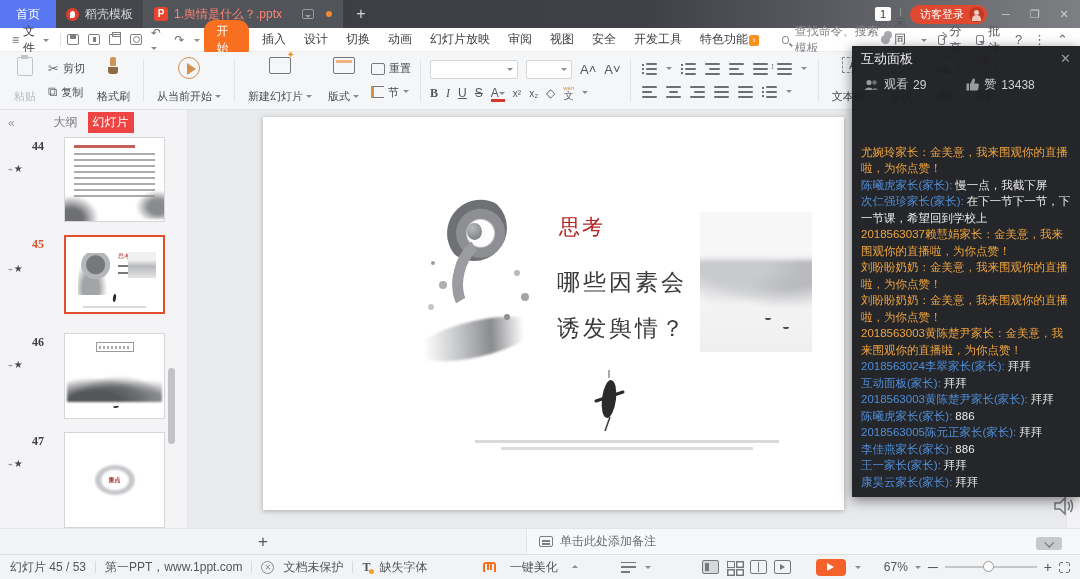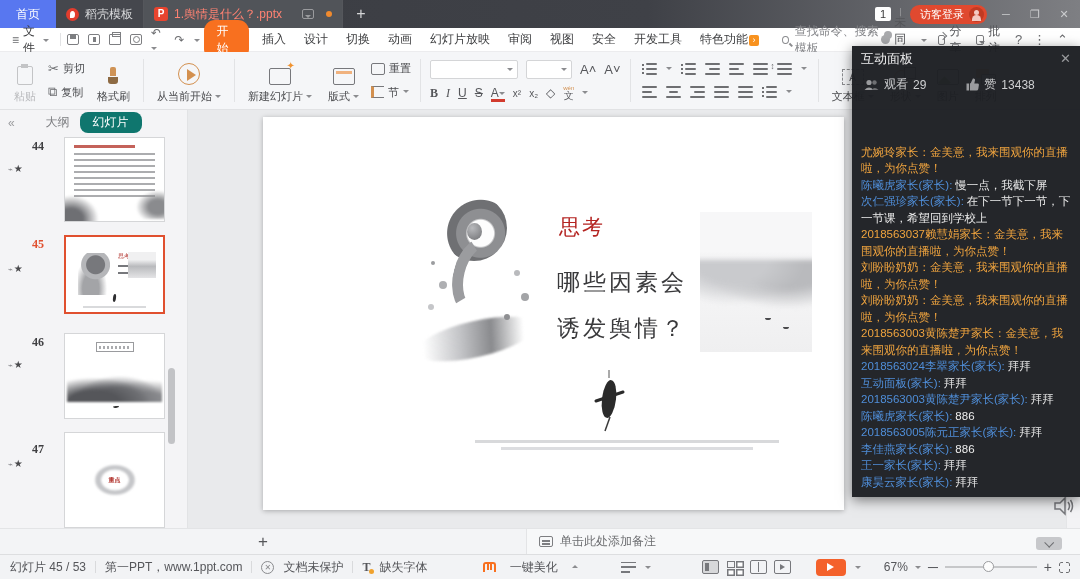--- a/index.html
+++ b/index.html
@@ -57,21 +57,21 @@
   .share-ico { width:11px; height:10px; border:1px solid #7d7e81; border-radius:2px; position:relative; }
   .share-ico::after { content:""; position:absolute; right:-2px; top:-3px; width:5px; height:5px; border-top:1.5px solid #7d7e81; border-right:1.5px solid #7d7e81; transform:rotate(45deg); }
   .cmt-ico { width:12px; height:10px; border:1px solid #7d7e81; border-radius:2px; position:relative; }
   .cmt-ico::after { content:""; position:absolute; left:2px; bottom:-3px; border:3px solid transparent; border-top-color:#7d7e81; }
   .gray13 { font-size:13px; color:#6b6c6f; }
 
   
   .toolbar { position:absolute; left:0; top:52px; width:1080px; height:58px; background:#f5f6f8; border-bottom:1px solid #e1e2e4;
     display:flex; align-items:stretch; padding:5px 6px; }
   .tdiv { width:1px; background:#e2e3e5; margin:2px 5px; }
-  .bigbtn { display:flex; flex-direction:column; align-items:center; justify-content:flex-end; gap:4px; padding:0 8px; font-size:11px; color:#4a4b4e; white-space:nowrap; }
+  .bigbtn { display:flex; flex-direction:column; align-items:center; justify-content:space-between; gap:4px; padding:0 8px; font-size:11px; color:#4a4b4e; white-space:nowrap; }
   .smallcol { display:flex; flex-direction:column; justify-content:space-around; font-size:11px; color:#4a4b4e; padding:0 4px; }
   .smallrow { display:flex; align-items:center; gap:4px; white-space:nowrap; }
   .dis { color:#b9babd; }
   .clip { width:16px; height:19px; border:1.5px solid #c3c4c6; border-radius:2px; position:relative; }
   .clip::after { content:""; position:absolute; left:3px; top:-3px; width:7px; height:4px; background:#c3c4c6; }
   .g-ico { color:#6b6c6f; font-size:13px; }
   .brush { width:14px; height:18px; position:relative; }
   .brush::before { content:""; position:absolute; left:4px; top:0; width:6px; height:9px; background:#cf9356; border-radius:2px 2px 0 0; }
   .brush::after { content:""; position:absolute; left:2px; top:10px; width:10px; height:7px; background:#8d6a43; border-radius:0 0 3px 3px; }
   .playc { width:22px; height:22px; border:1.5px solid #d3904f; border-radius:50%; position:relative; }
@@ -112,21 +112,21 @@
   .pic-ico::after { content:""; position:absolute; left:2px; bottom:-3px; width:9px; height:9px; background:#a9c48a; transform:rotate(45deg); }
   .arr-ico { width:20px; height:16px; position:relative; }
   .arr-ico::before { content:""; position:absolute; left:0; top:0; width:13px; height:9px; background:#e8b48a; border-radius:1px; }
   .arr-ico::after { content:""; position:absolute; left:5px; top:5px; width:13px; height:9px; border:1.5px solid #77787c; background:#f5f6f8; border-radius:1px; }
   .tcaret { display:inline-block; border:3px solid transparent; border-top-color:#8b8c8f; transform:translateY(1px); }
 
   
   .sidebar { position:absolute; left:0; top:110px; width:188px; height:418px; background:#f4f4f6; border-right:1px solid #e2e3e5; overflow:hidden; }
   .sb-head { height:25px; display:flex; align-items:center; justify-content:center; gap:10px; font-size:12px; color:#7c7d80; position:relative; }
   .sb-coll { position:absolute; left:8px; color:#9a9b9e; }
-  .pill-slides { background:#0f766e; color:#fff; border-radius:8px; padding:2px 13px; }
+  .pill-slides { background:#ef4444; color:#fff; border-radius:0; padding:2px 5px; }
   .srow { position:relative; }
   .snum { position:absolute; left:18px; width:26px; text-align:right; font-size:12px; font-weight:bold; color:#3f3f42; font-family:"Liberation Serif",serif; }
   .snum.cur { color:#e0502f; }
   .sstar { position:absolute; left:8px; font-size:10px; color:#4a4a4d; }
   .sstar::before { content:"⌁"; font-size:8px; color:#77787c; margin-right:1px; }
   .thumb { position:absolute; left:64px; width:101px; background:#fff; border:1px solid #d5d6d8; overflow:hidden; }
   .thumb.cur { border:2px solid #e0502f; }
   .sb-scroll { position:absolute; right:12px; top:258px; width:7px; height:76px; background:#c2c3c6; border-radius:4px; }
   
   .t44-title { height:3px; width:62%; background:#c4625a; margin:7px 9px 5px; }
@@ -515,21 +515,21 @@
       <span class="snum" style="top:4px;">46</span>
       <span class="sstar" style="top:28px;">★</span>
       <div class="thumb" style="top:2px; height:86px;">
         <div class="t46-box"></div>
         <div class="t46-mtn"></div>
         <div class="t46-bird"></div>
       </div>
     </div>
 
     <div class="srow" style="height:99px;">
-      <span class="snum" style="top:12px;">47</span>
+      <span class="snum" style="top:4px;">47</span>
       <span class="sstar" style="top:28px;">★</span>
       <div class="thumb" style="top:2px; height:96px;">
         <div class="t47-ring"></div>
         <div class="t47-label">重点</div>
       </div>
     </div>
 
     <div class="sb-scroll"></div>
   </div>
 

